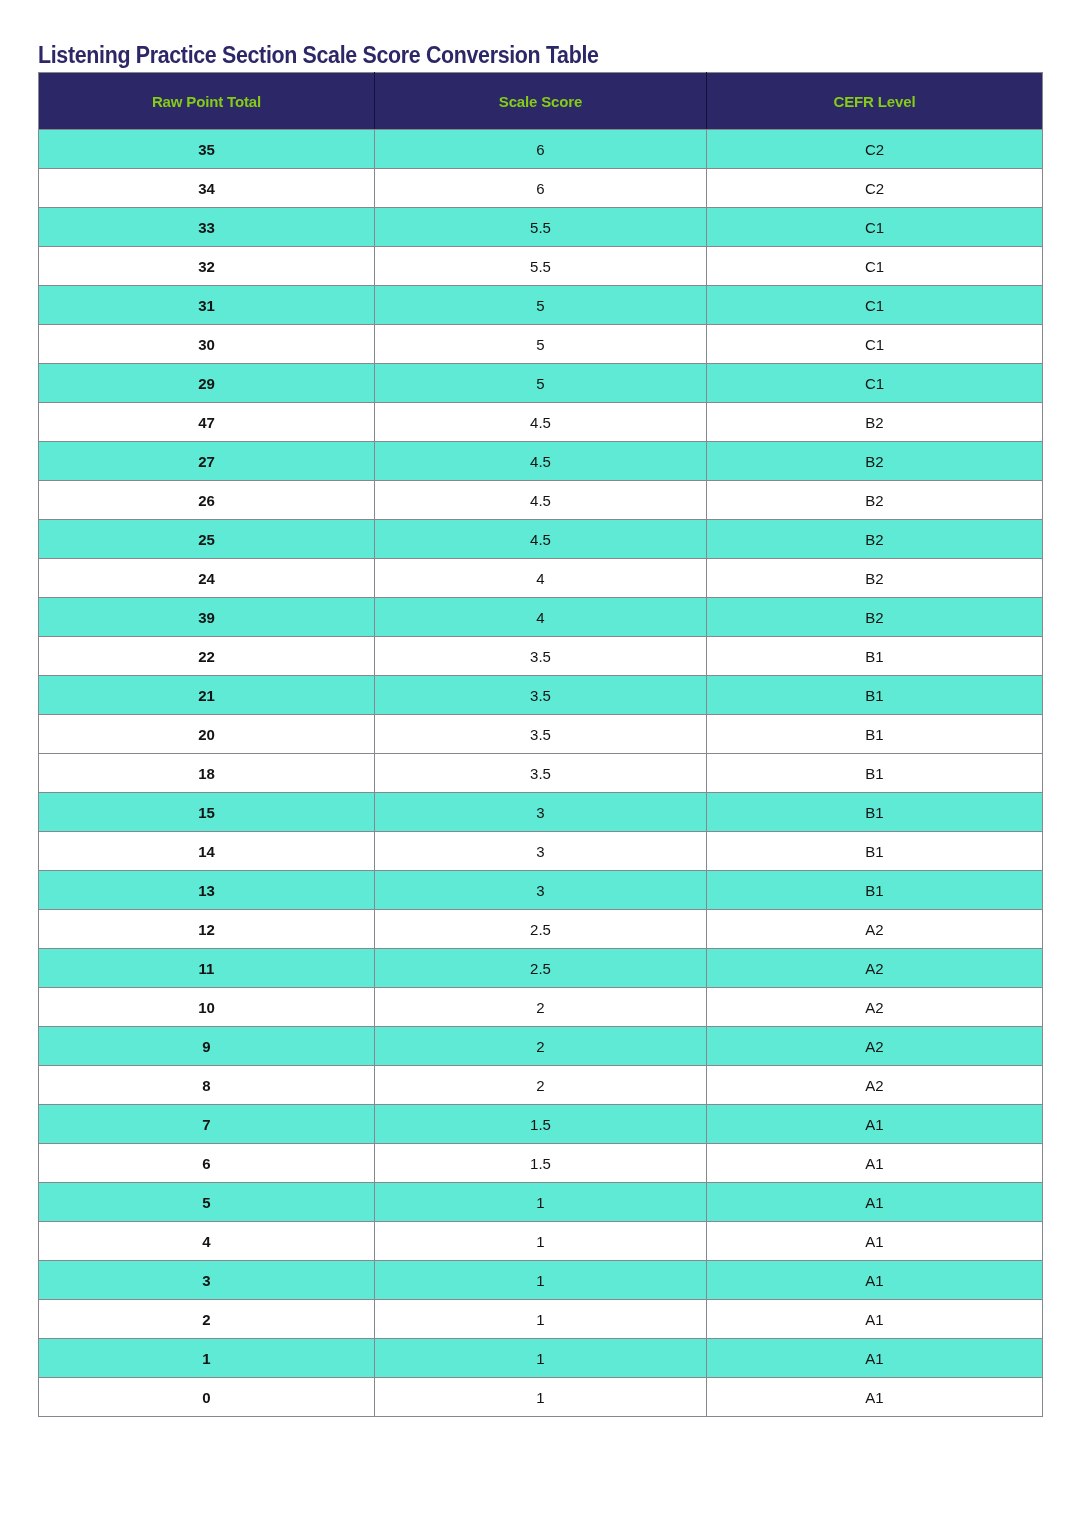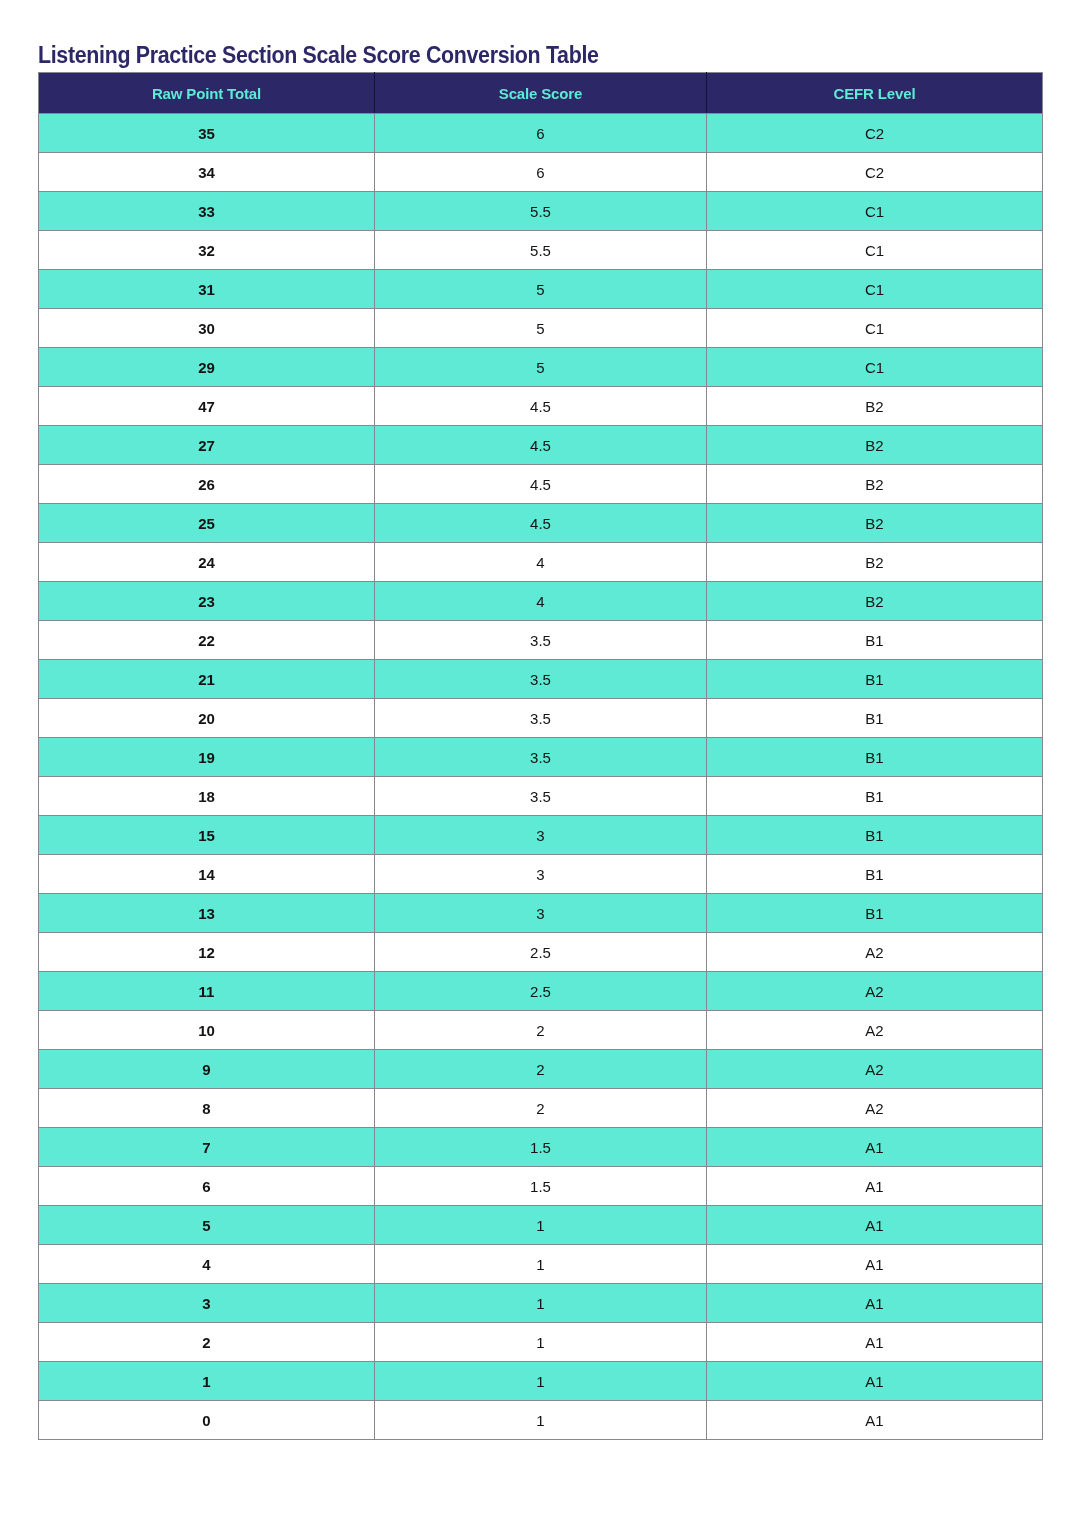--- a/index.html
+++ b/index.html
@@ -49,30 +49,30 @@
     table-layout: fixed;
     border: 1px solid #87878f;
   }
 
   table.conv-table col.c-raw   { width: 336px; }
   table.conv-table col.c-scale { width: 332px; }
   table.conv-table col.c-cefr  { width: 336px; }
 
   thead th {
     background: #2c2767;
-    color: #5eead4;
+    color: #84cc16;
     height: 40px;
     font-size: 15px;
     font-weight: bold;
     text-align: center;
     vertical-align: middle;
     border-right: 1px solid #151238;
     border-bottom: 1px solid #87878f;
     letter-spacing: -0.15px;
-    padding: 0;
+    padding: 8px;
   }
   thead th:last-child { border-right: none; }
 
   tbody td {
     height: 38px;
     font-size: 15px;
     text-align: center;
     vertical-align: middle;
     color: #141414;
     border-right: 1px solid #87878f;
@@ -168,41 +168,36 @@
             <td class="col-raw">25</td>
             <td class="col-scale">4.5</td>
             <td class="col-cefr">B2</td>
           </tr>
           <tr>
             <td class="col-raw">24</td>
             <td class="col-scale">4</td>
             <td class="col-cefr">B2</td>
           </tr>
           <tr class="alt">
-            <td class="col-raw">23</td>
+            <td class="col-raw">39</td>
             <td class="col-scale">4</td>
             <td class="col-cefr">B2</td>
           </tr>
           <tr>
             <td class="col-raw">22</td>
             <td class="col-scale">3.5</td>
             <td class="col-cefr">B1</td>
           </tr>
           <tr class="alt">
             <td class="col-raw">21</td>
             <td class="col-scale">3.5</td>
             <td class="col-cefr">B1</td>
           </tr>
           <tr>
             <td class="col-raw">20</td>
-            <td class="col-scale">3.5</td>
-            <td class="col-cefr">B1</td>
-          </tr>
-          <tr class="alt">
-            <td class="col-raw">19</td>
             <td class="col-scale">3.5</td>
             <td class="col-cefr">B1</td>
           </tr>
           <tr>
             <td class="col-raw">18</td>
             <td class="col-scale">3.5</td>
             <td class="col-cefr">B1</td>
           </tr>
           <tr class="alt">
             <td class="col-raw">15</td>

